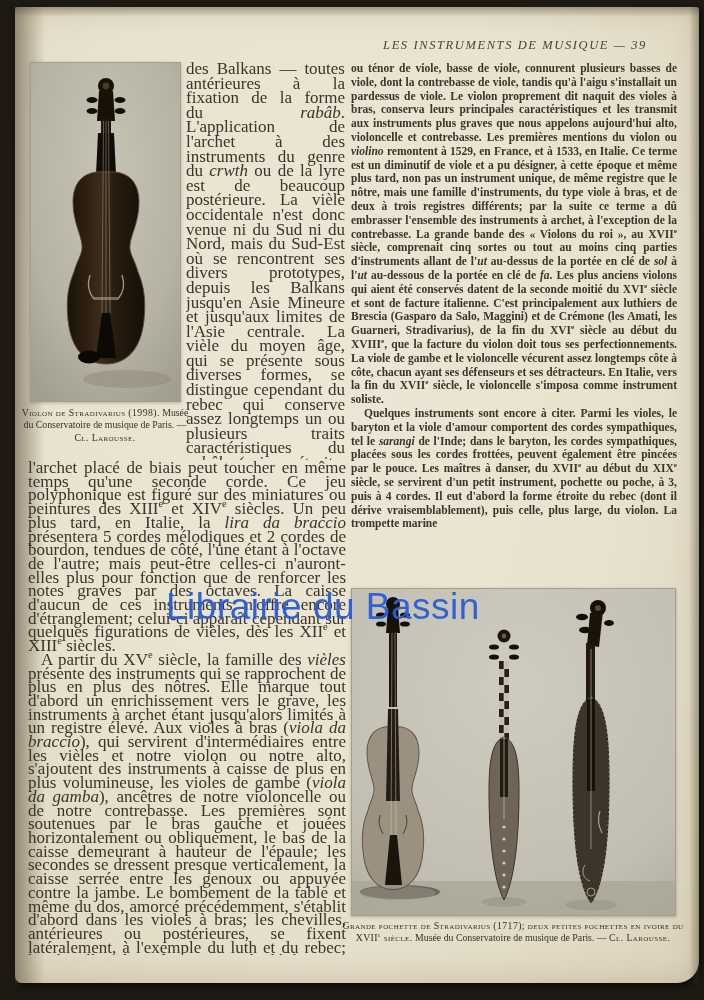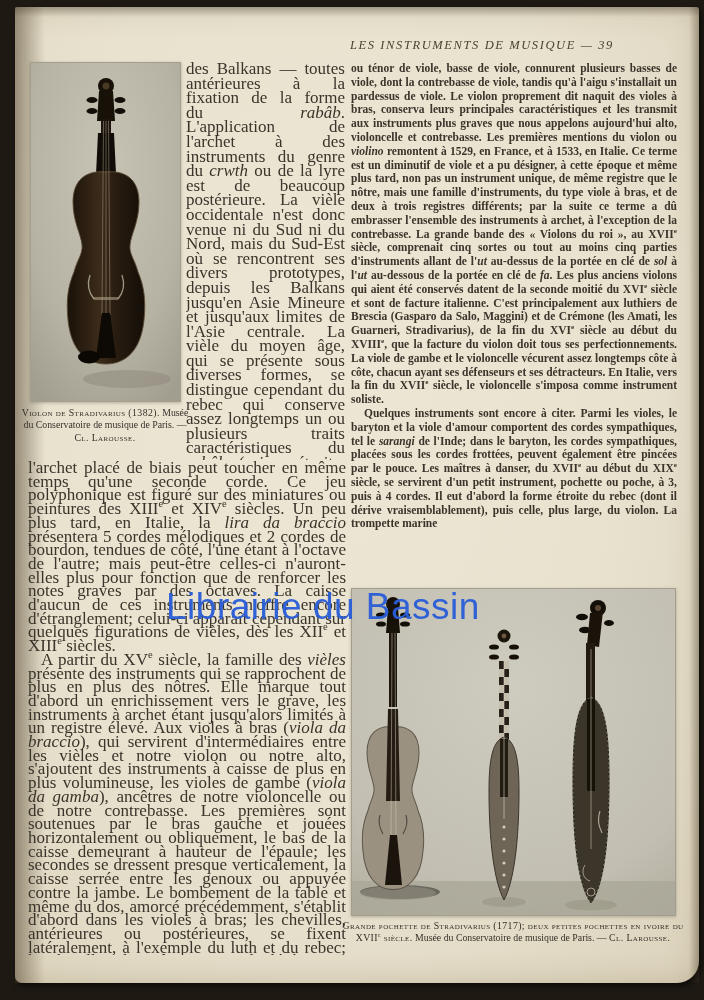--- a/index.html
+++ b/index.html
@@ -15,21 +15,21 @@
     box-shadow:inset 0 0 30px rgba(120,100,60,.25), 2px 3px 6px rgba(0,0,0,.6);
   }
   .gutter-shadow { position:absolute; left:15px; top:7px; width:30px; height:976px;
     background:linear-gradient(to right, rgba(72,58,38,.45), rgba(72,58,38,0)); pointer-events:none; }
   .top-shadow { position:absolute; left:15px; top:7px; width:684px; height:10px;
     background:linear-gradient(to bottom, rgba(60,50,34,.35), rgba(60,50,34,0)); pointer-events:none; }
   .right-shadow { position:absolute; left:689px; top:7px; width:10px; height:976px;
     background:linear-gradient(to left, rgba(60,50,34,.35), rgba(60,50,34,0)); pointer-events:none; }
 
   .header {
-    position:absolute; left:350px; top:38px; width:330px; 
+    position:absolute; left:350px; top:38px; width:330px; text-align:center;
     font-style:italic; font-size:12.5px; letter-spacing:1.6px; color:#49432f;
   }
 
   .bodytext { color:#3a342b; text-align:justify; overflow:hidden; }
   .bodytext p { margin:0; }
   .bodytext em { font-style:italic; }
   sup { font-size:.62em; line-height:0; vertical-align:super; }
 
   .narrow-col { position:absolute; left:186px; top:62px; width:159px; height:398px;
     font-size:17px; line-height:14.6px; word-spacing:1px; }
@@ -105,21 +105,21 @@
       <rect x="63" y="234" width="24" height="3" fill="#c4b89c" opacity=".5"></rect>
       <line x1="72.5" y1="58" x2="71" y2="252" stroke="#b4a88f" stroke-width=".6" opacity=".8"></line>
       <line x1="75" y1="58" x2="75" y2="252" stroke="#b4a88f" stroke-width=".6" opacity=".8"></line>
       <line x1="77.5" y1="58" x2="79" y2="252" stroke="#b4a88f" stroke-width=".6" opacity=".8"></line>
       <polygon points="71,250 79,250 85,295 65,295" fill="#0d0905"></polygon>
       <ellipse cx="58" cy="294" rx="11" ry="6.5" fill="#0b0804"></ellipse>
     </svg>
   </figure>
 
   <div class="caption caption-violin">
-    <span class="sc">Violon de Stradivarius (1382).</span><span> Musée du Conservatoire de musique de Paris. — </span><span class="sc">Cl. Larousse.</span>
+    <span class="sc">Violon de Stradivarius (1998).</span><span> Musée du Conservatoire de musique de Paris. — </span><span class="sc">Cl. Larousse.</span>
   </div>
 
   <div class="bodytext narrow-col">des Balkans — toutes antérieures à la fixation de la forme du <em>rabâb</em>. L'application de l'archet à des instruments du genre du <em>crwth</em> ou de la lyre est de beaucoup postérieure. La vièle occidentale n'est donc venue ni du Sud ni du Nord, mais du Sud-Est où se rencontrent ses divers prototypes, depuis les Balkans jusqu'en Asie Mineure et jusqu'aux limites de l'Asie centrale. La vièle du moyen âge, qui se présente sous diverses formes, se distingue cependant du rebec qui conserve assez longtemps un ou plusieurs traits caractéristiques du <em>rabâb</em> (caisse étroite, roses, manche coudé, chevilles latérales, 2 ou 3 cordes). La vièle a généralement 4 ou 5 cordes dès les X<sup>e</sup> et XI<sup>e</sup> siècles; parfois l'une d'elles se détache des autres et forme une corde de bourdon, que</div>
 
   <div class="bodytext left-col">
     <p>l'archet placé de biais peut toucher en même temps qu'une seconde corde. Ce jeu polyphonique est figuré sur des miniatures ou peintures des XIII<sup>e</sup> et XIV<sup>e</sup> siècles. Un peu plus tard, en Italie, la <em>lira da braccio</em> présentera 5 cordes mélodiques et 2 cordes de bourdon, tendues de côté, l'une étant à l'octave de l'autre; mais peut-être celles-ci n'auront-elles plus pour fonction que de renforcer les notes graves par des octaves. La caisse d'aucun de ces instruments n'offre encore d'étranglement; celui-ci apparaît cependant sur quelques figurations de vièles, dès les XII<sup>e</sup> et XIII<sup>e</sup> siècles.</p>
     <p class="para-indent">A partir du XV<sup>e</sup> siècle, la famille des <em>vièles</em> présente des instruments qui se rapprochent de plus en plus des nôtres. Elle marque tout d'abord un enrichissement vers le grave, les instruments à archet étant jusqu'alors limités à un registre élevé. Aux violes à bras (<em>viola da braccio</em>), qui servirent d'intermédiaires entre les vièles et notre violon ou notre alto, s'ajoutent des instruments à caisse de plus en plus volumineuse, les violes de gambe (<em>viola da gamba</em>), ancêtres de notre violoncelle ou de notre contrebasse. Les premières sont soutenues par le bras gauche et jouées horizontalement ou obliquement, le bas de la caisse demeurant à hauteur de l'épaule; les secondes se dressent presque verticalement, la caisse serrée entre les genoux ou appuyée contre la jambe. Le bombement de la table et même du dos, amorcé précédemment, s'établit d'abord dans les violes à bras; les chevilles, antérieures ou postérieures, se fixent latéralement, à l'exemple du luth et du rebec; le chevillier lui-même se coude légèrement pour s'achever le plus souvent en volute. Quant au nombre de cordes, il est de 4 pour les violes à bras (accord par quintes), de 5, 6 ou 7 pour les violes de gambe (accord par quartes ou par quartes et tierces). Sur les violes de gambe exclusivement, des sillets divisent le manche. Les noms de tous ces instruments varièrent selon les pays et à mesure que l'on construisit des violes de gambe de plus en plus graves. Celles-ci, d'abord divisées en dessus de viole (<em>Diskant</em>), taille</p>
   </div>
 
   <div class="bodytext right-col">

